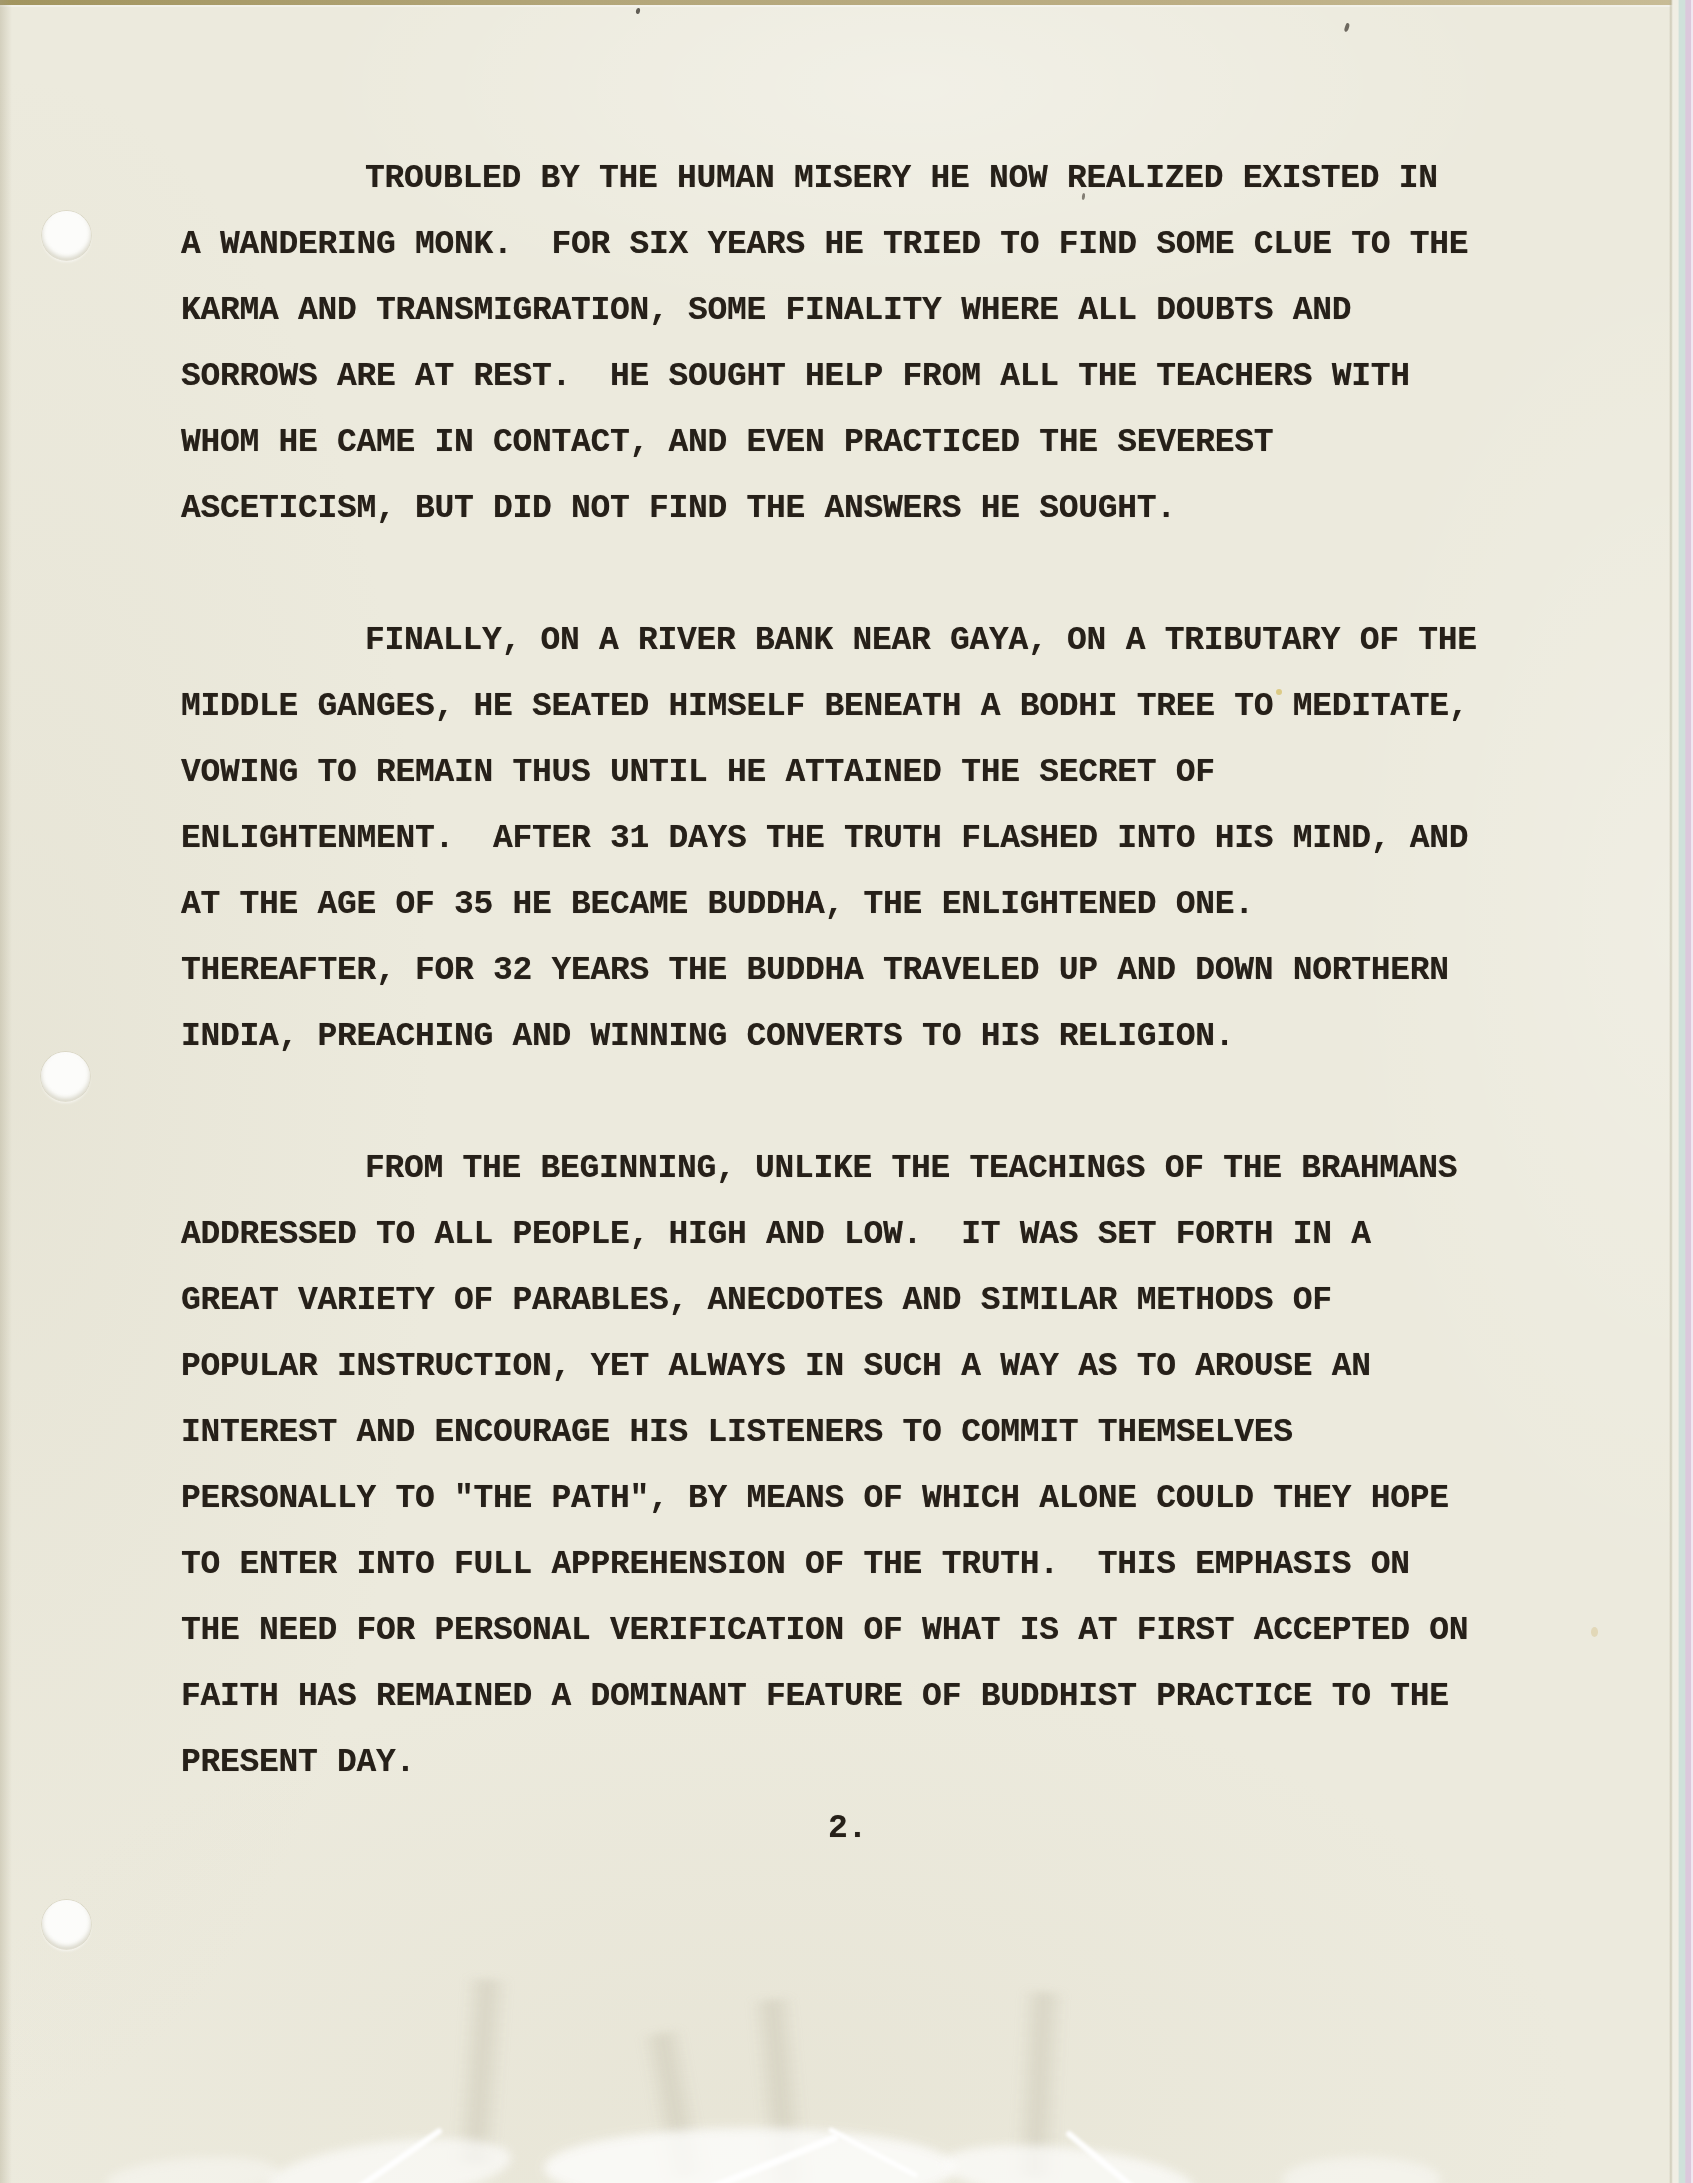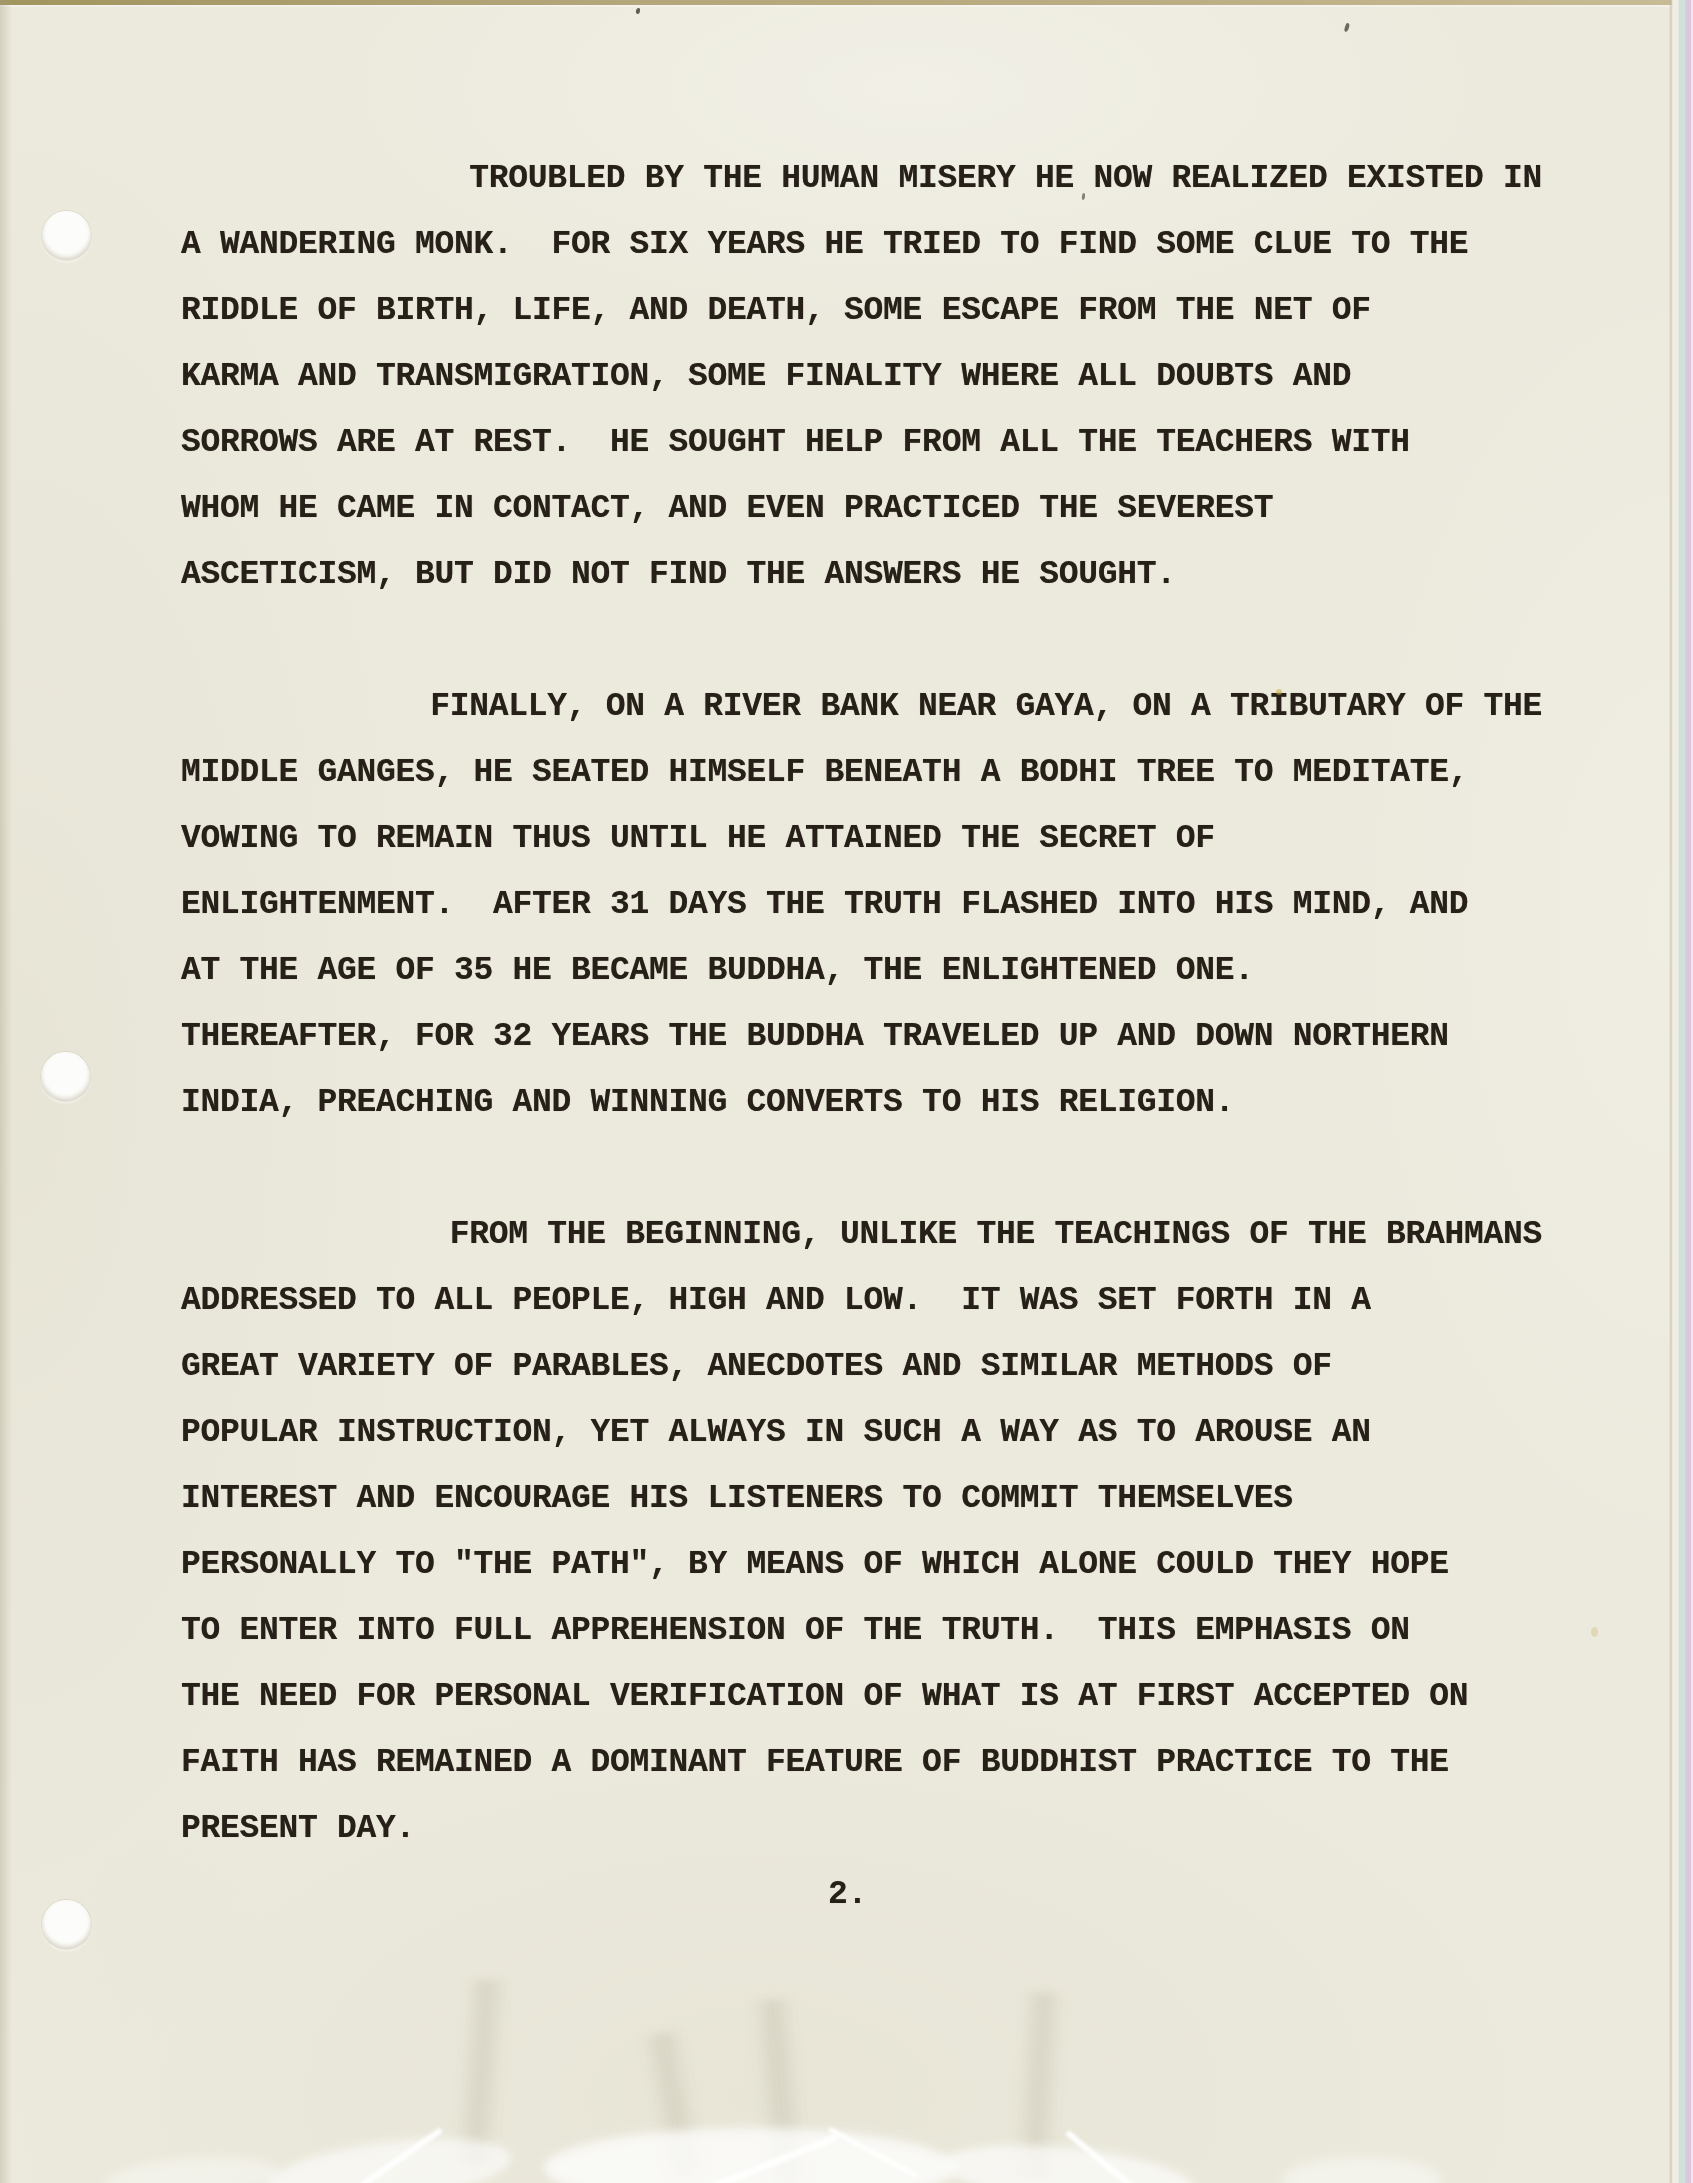--- a/index.html
+++ b/index.html
@@ -72,21 +72,21 @@
     position: absolute; left: 181px; top: 146px; width: 1361px;
   }
   .line {
     height: 66px; line-height: 66px;
     white-space: pre;
     font-family: "Liberation Mono", "DejaVu Sans Mono", monospace;
     font-size: 33px; font-weight: 700; letter-spacing: -0.3px;
     color: #262019;
     text-shadow: 0 0 0.7px rgba(30,25,18,0.45);
   }
-  .indent { padding-left: 184px; text-align: right; }
+  .indent { padding-left: 184px; }
   .gap { margin-top: 66px; }
   .pageno { padding-left: 647px; }
 
   
   .speck { position: absolute; border-radius: 50%; }
   .speck-a { left: 636px;  top: 8px;   width: 4px;  height: 6px;  background: rgba(50,45,38,0.75); transform: rotate(12deg); }
   .speck-b { left: 1345px; top: 22.6px;   width: 4px;  height: 8.6px; background: rgba(55,50,42,0.7);  transform: rotate(18deg); border-radius: 40% 60% 60% 40%; }
   .speck-c { left: 1082px; top: 193px;  width: 3.3px;  height: 6.6px; background: rgba(60,54,45,0.6);  transform: rotate(8deg); }
   .speck-d { left: 1276px; top: 689px; width: 6px;  height: 6px;  background: rgba(208,176,62,0.55); }
   .speck-e { left: 1591px; top: 1627px; width: 7.3px; height: 10px; background: rgba(200,170,90,0.28); }
@@ -126,21 +126,20 @@
   <div class="left-shade"></div>
   <div class="right-edge"></div>
 
   <div class="punch punch-1"></div>
   <div class="punch punch-2"></div>
   <div class="punch punch-3"></div>
 
   <div class="text-block">
     <div class="line indent">TROUBLED BY THE HUMAN MISERY HE NOW REALIZED EXISTED IN</div>
     <div class="line">A WANDERING MONK.  FOR SIX YEARS HE TRIED TO FIND SOME CLUE TO THE</div>
-    <div class="line">RIDDLE OF BIRTH, LIFE, AND DEATH, SOME ESCAPE FROM THE NET OF</div>
     <div class="line">KARMA AND TRANSMIGRATION, SOME FINALITY WHERE ALL DOUBTS AND</div>
     <div class="line">SORROWS ARE AT REST.  HE SOUGHT HELP FROM ALL THE TEACHERS WITH</div>
     <div class="line">WHOM HE CAME IN CONTACT, AND EVEN PRACTICED THE SEVEREST</div>
     <div class="line">ASCETICISM, BUT DID NOT FIND THE ANSWERS HE SOUGHT.</div>
 
     <div class="line indent gap">FINALLY, ON A RIVER BANK NEAR GAYA, ON A TRIBUTARY OF THE</div>
     <div class="line">MIDDLE GANGES, HE SEATED HIMSELF BENEATH A BODHI TREE TO MEDITATE,</div>
     <div class="line">VOWING TO REMAIN THUS UNTIL HE ATTAINED THE SECRET OF</div>
     <div class="line">ENLIGHTENMENT.  AFTER 31 DAYS THE TRUTH FLASHED INTO HIS MIND, AND</div>
     <div class="line">AT THE AGE OF 35 HE BECAME BUDDHA, THE ENLIGHTENED ONE.</div>

